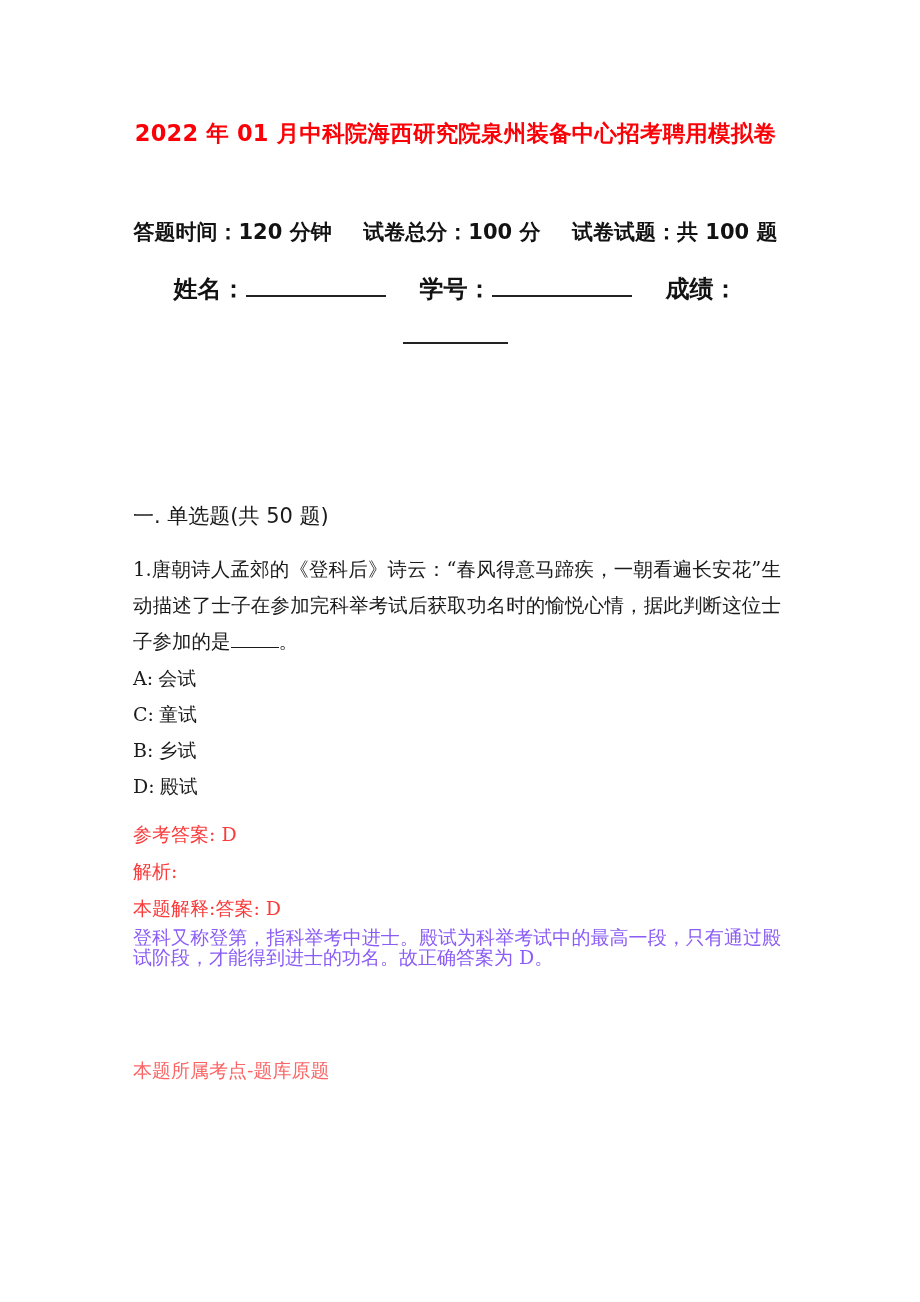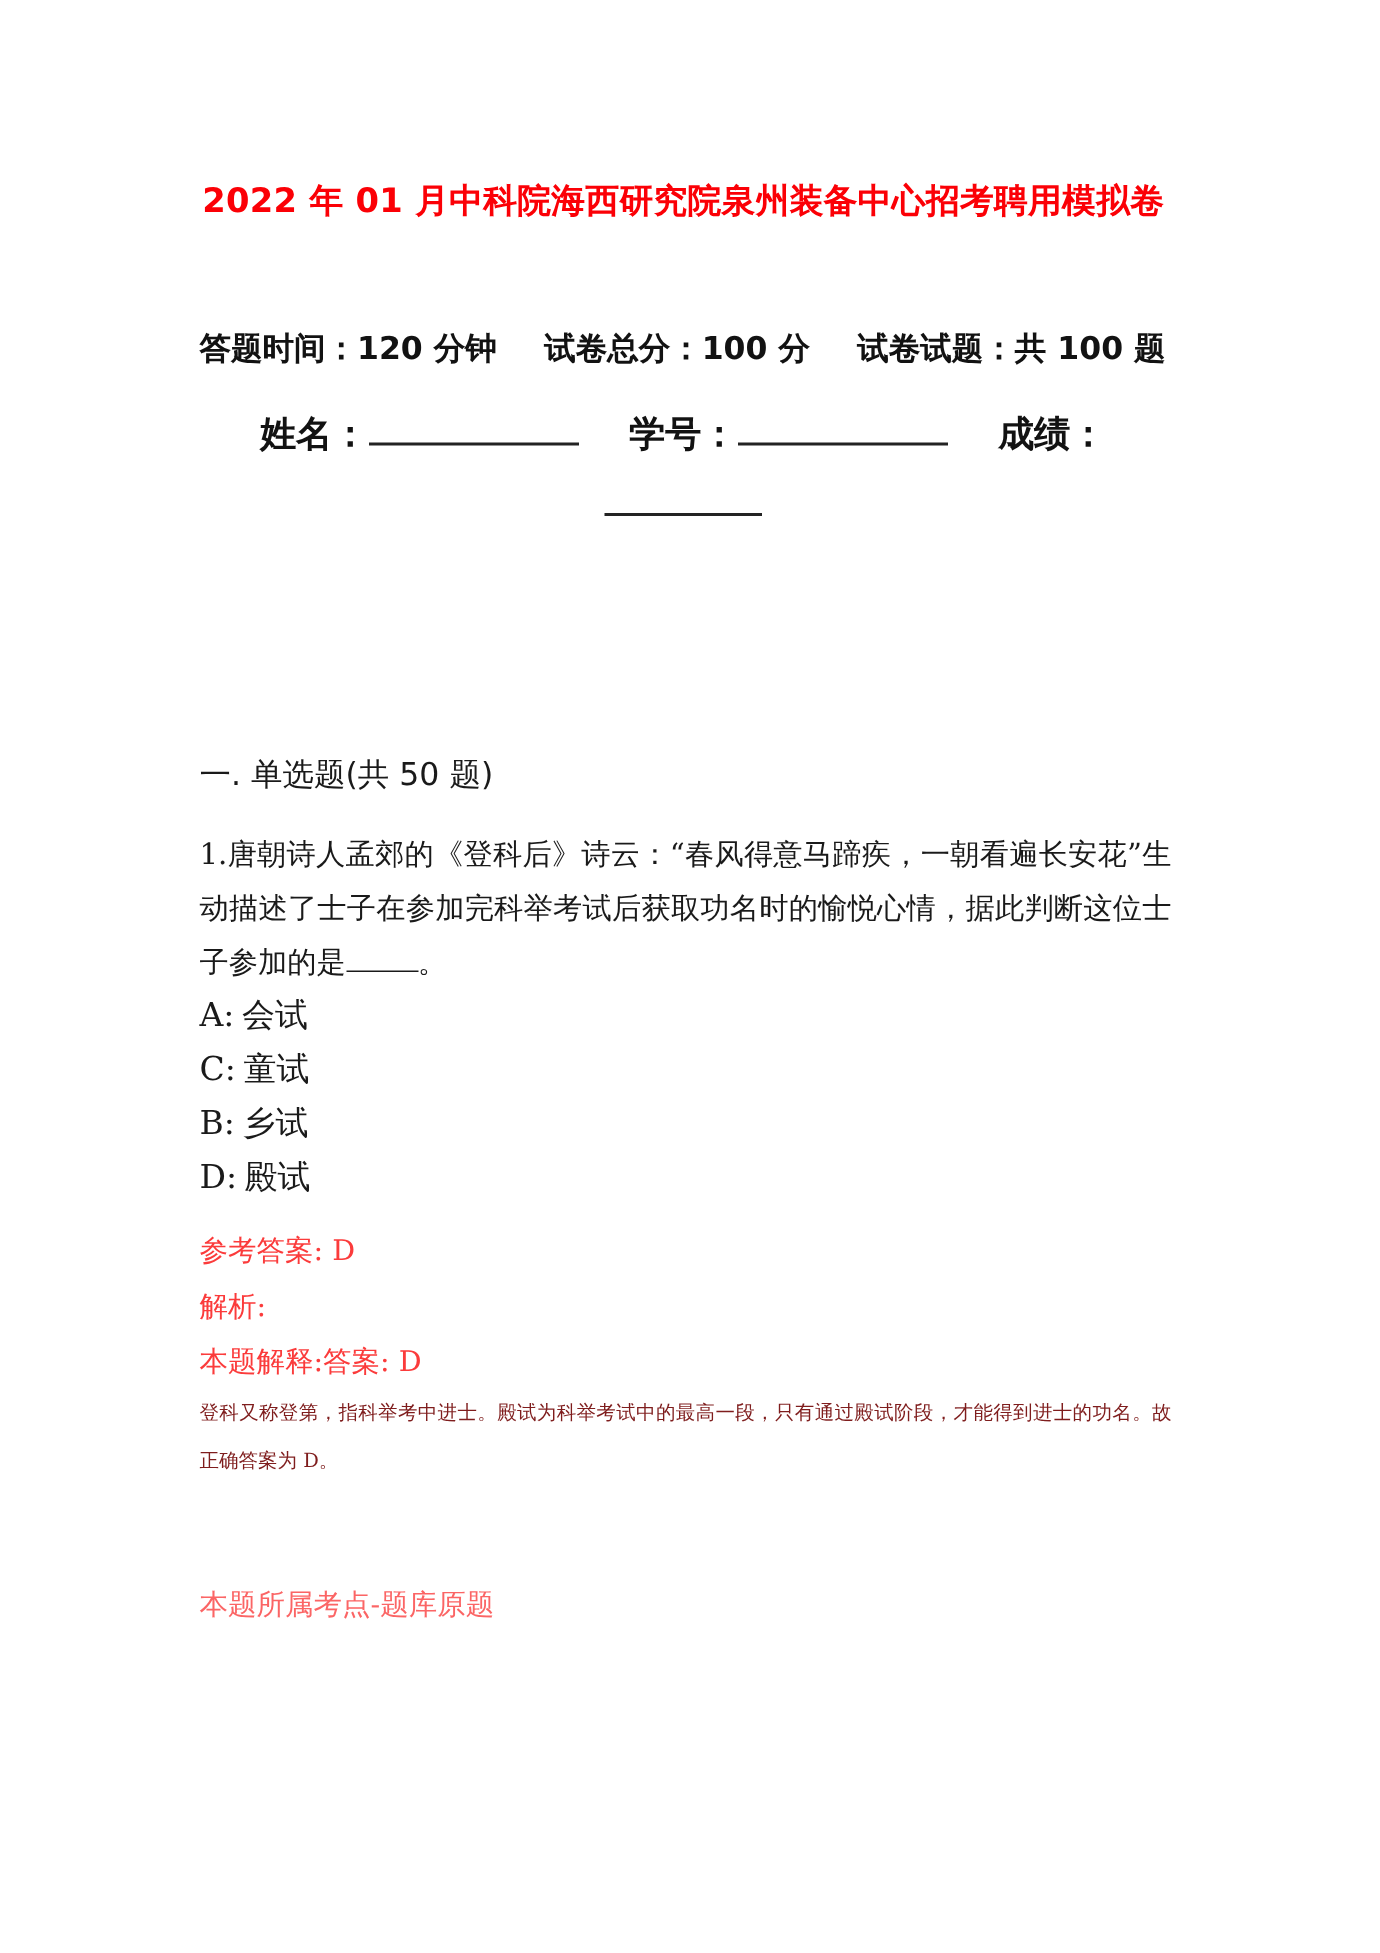--- a/index.html
+++ b/index.html
@@ -41,21 +41,21 @@
     font-weight: bold;
     font-size: 22.5px;
     letter-spacing: 0.2px;
     white-space: nowrap;
   }
   .exam-meta {
     position: absolute;
     left: 0;
     top: 218px;
     width: 645px;
-    text-align: left;
+    text-align: center;
     color: #121212;
     font-family: "DejaVu Sans", "Liberation Sans", sans-serif;
     font-weight: bold;
     font-size: 21px;
     white-space: nowrap;
   }
   .exam-meta .gap { display: inline-block; width: 17px; }
 
   .id-line {
     position: absolute;
@@ -106,21 +106,21 @@
     margin: 0;
   }
   .inline-blank {
     display: inline-block;
     width: 48px;
     border-bottom: 1.5px solid #1a1a1a;
     height: 0.85em;
     vertical-align: baseline;
   }
   .option {
-    font-size: 22px;
+    font-size: 19px;
     line-height: 36px;
     color: #1a1a1a;
     margin: 0;
     white-space: nowrap;
   }
   .option .opt-key { margin-right: 5px; }
 
   
   .answer-block {
     position: absolute;
@@ -129,25 +129,25 @@
     width: 648px;
     color: #fb3b3b;
   }
   .ans-line {
     font-size: 19px;
     line-height: 37px;
     margin: 0;
     white-space: nowrap;
   }
   .explain {
-    font-size: 13px;
-    line-height: 32px;
+    font-size: 19px;
+    line-height: 20px;
     margin: 0;
     text-align: justify;
-    color: #7f1d1d;
+    color: #8b5cf6;
   }
   .footnote {
     position: absolute;
     left: 0;
     top: 1055px;
     font-size: 19px;
     line-height: 30px;
     color: #fb6565;
     white-space: nowrap;
   }

